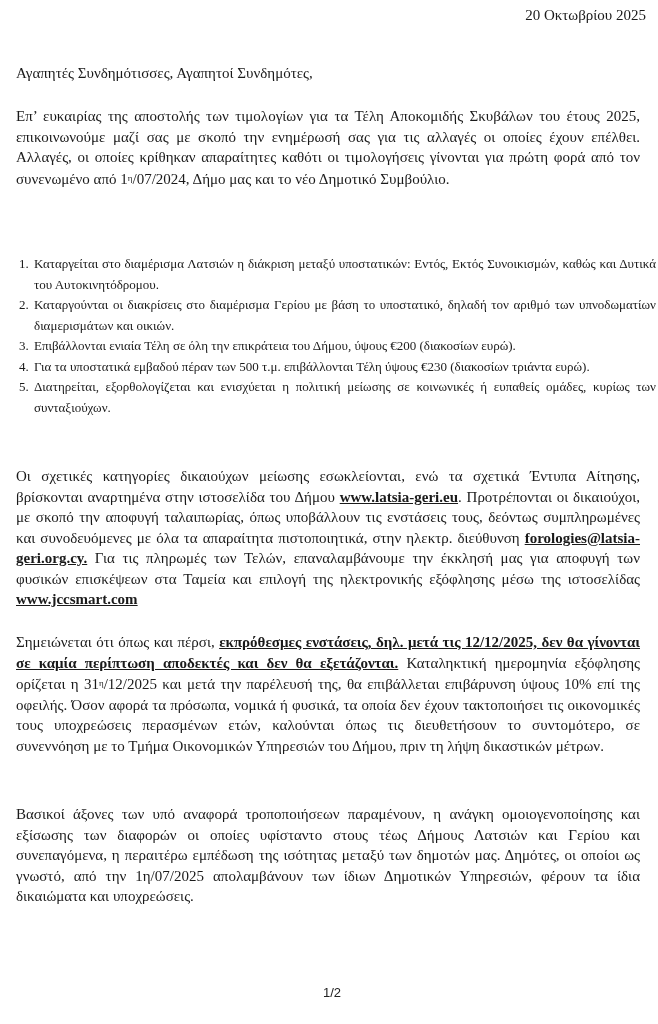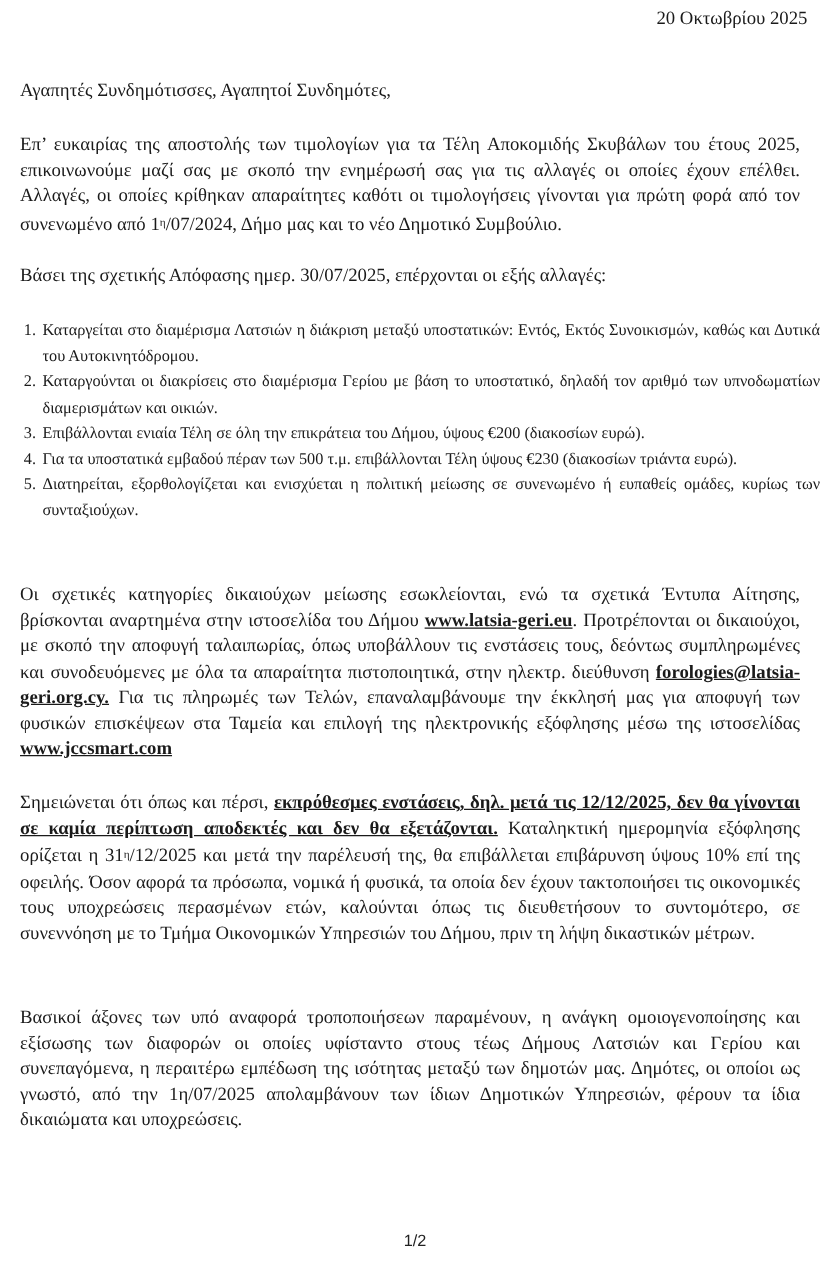--- a/index.html
+++ b/index.html
@@ -42,28 +42,27 @@
 <body>
 
 <div class="page">
 
   <div class="date">20 Οκτωβρίου 2025</div>
 
   <div class="salutation">Αγαπητές Συνδημότισσες, Αγαπητοί Συνδημότες,</div>
 
   <p class="para p1"><span>Επ’ ευκαιρίας της αποστολής των τιμολογίων για τα Τέλη Αποκομιδής Σκυβάλων του έτους 2025, επικοινωνούμε μαζί σας με σκοπό την ενημέρωσή σας για τις αλλαγές οι οποίες έχουν επέλθει. Αλλαγές, οι οποίες κρίθηκαν απαραίτητες καθότι οι τιμολογήσεις γίνονται για πρώτη φορά από τον συνενωμένο από 1</span><sup class="ord">η</sup><span>/07/2024, Δήμο μας και το νέο Δημοτικό Συμβούλιο.</span></p>
 
-  <p class="para p2">Βάσει της σχετικής Απόφασης ημερ. 30/07/2025, επέρχονται οι εξής αλλαγές:</p>
 
   <ol class="changes">
     <li>Καταργείται στο διαμέρισμα Λατσιών η διάκριση μεταξύ υποστατικών: Εντός, Εκτός Συνοικισμών, καθώς και Δυτικά του Αυτοκινητόδρομου.</li>
     <li>Καταργούνται οι διακρίσεις στο διαμέρισμα Γερίου με βάση το υποστατικό, δηλαδή τον αριθμό των υπνοδωματίων διαμερισμάτων και οικιών.</li>
     <li>Επιβάλλονται ενιαία Τέλη σε όλη την επικράτεια του Δήμου, ύψους €200 (διακοσίων ευρώ).</li>
     <li>Για τα υποστατικά εμβαδού πέραν των 500 τ.μ. επιβάλλονται Τέλη ύψους €230 (διακοσίων τριάντα ευρώ).</li>
-    <li>Διατηρείται, εξορθολογίζεται και ενισχύεται η πολιτική μείωσης σε συνενωμένο ή ευπαθείς ομάδες, κυρίως των συνταξιούχων.</li>
+    <li>Διατηρείται, εξορθολογίζεται και ενισχύεται η πολιτική μείωσης σε κοινωνικές ή ευπαθείς ομάδες, κυρίως των συνταξιούχων.</li>
   </ol>
 
   <p class="para p3"><span>Οι σχετικές κατηγορίες δικαιούχων μείωσης εσωκλείονται, ενώ τα σχετικά Έντυπα Αίτησης, βρίσκονται αναρτημένα στην ιστοσελίδα του Δήμου </span><b>www.latsia-geri.eu</b><span>. Προτρέπονται οι δικαιούχοι, με σκοπό την αποφυγή ταλαιπωρίας, όπως υποβάλλουν τις ενστάσεις τους, δεόντως συμπληρωμένες και συνοδευόμενες με όλα τα απαραίτητα πιστοποιητικά, στην ηλεκτρ. διεύθυνση </span><b>forologies@latsia-geri.org.cy.</b><span> Για τις πληρωμές των Τελών, επαναλαμβάνουμε την έκκλησή μας για αποφυγή των φυσικών επισκέψεων στα Ταμεία και επιλογή της ηλεκτρονικής εξόφλησης μέσω της ιστοσελίδας </span><b>www.jccsmart.com</b></p>
 
   <p class="para p4"><span>Σημειώνεται ότι όπως και πέρσι, </span><b>εκπρόθεσμες ενστάσεις, δηλ. μετά τις 12/12/2025, δεν θα γίνονται σε καμία περίπτωση αποδεκτές και δεν θα εξετάζονται.</b><span> Καταληκτική ημερομηνία εξόφλησης ορίζεται η 31</span><sup class="ord">η</sup><span>/12/2025 και μετά την παρέλευσή της, θα επιβάλλεται επιβάρυνση ύψους 10% επί της οφειλής. Όσον αφορά τα πρόσωπα, νομικά ή φυσικά, τα οποία δεν έχουν τακτοποιήσει τις οικονομικές τους υποχρεώσεις περασμένων ετών, καλούνται όπως τις διευθετήσουν το συντομότερο, σε συνεννόηση με το Τμήμα Οικονομικών Υπηρεσιών του Δήμου, πριν τη λήψη δικαστικών μέτρων.</span></p>
 
   <p class="para p5">Βασικοί άξονες των υπό αναφορά τροποποιήσεων παραμένουν, η ανάγκη ομοιογενοποίησης και εξίσωσης των διαφορών οι οποίες υφίσταντο στους τέως Δήμους Λατσιών και Γερίου και συνεπαγόμενα, η περαιτέρω εμπέδωση της ισότητας μεταξύ των δημοτών μας.  Δημότες, οι οποίοι ως γνωστό, από την 1η/07/2025 απολαμβάνουν των ίδιων Δημοτικών Υπηρεσιών, φέρουν τα ίδια δικαιώματα και υποχρεώσεις.</p>
 
   <div class="page-num">1/2</div>
 </div>

